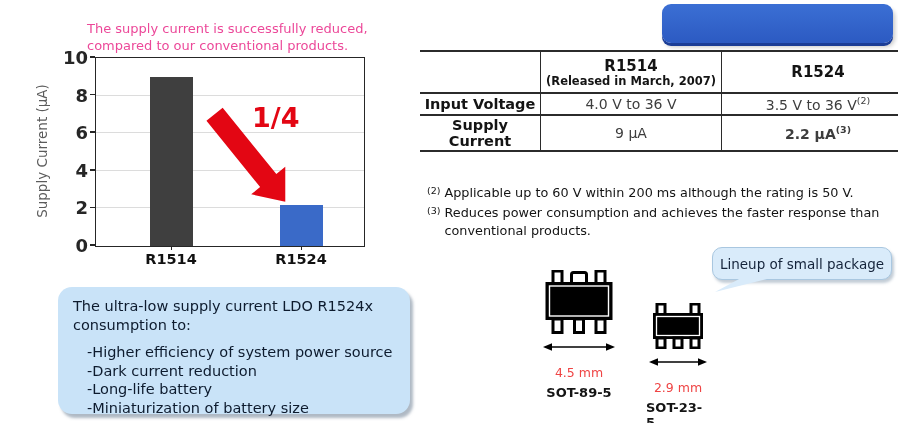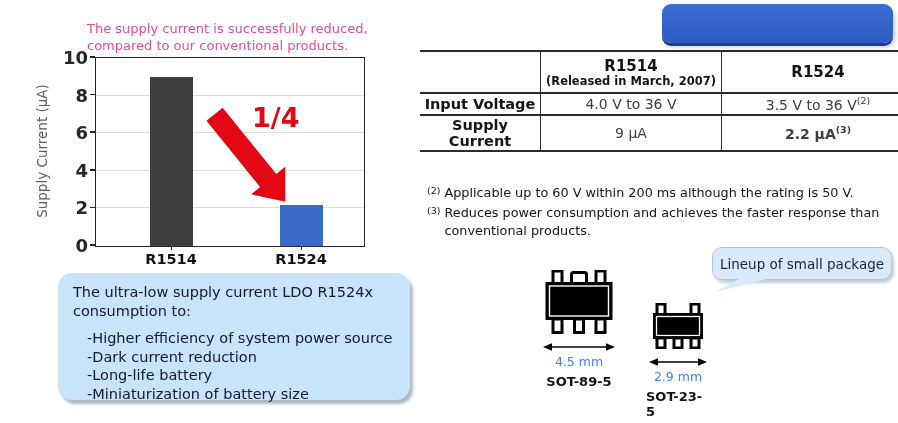--- a/index.html
+++ b/index.html
@@ -46,32 +46,32 @@
   .cell sup{font-size:9.5px;}
   .redval{color:#d0021b;font-weight:bold;}
 
   
   .fnotes{position:absolute;left:427px;top:184px;width:458px;font-size:12.8px;color:#141414;}
   .fn{display:flex;margin-bottom:3px;line-height:1.35;}
   .fn .sup{font-size:9.5px;margin-right:4px;transform:translateY(1px);white-space:nowrap;}
   .fn .txt{flex:1;}
 
   
-  .benefits{position:absolute;left:58px;top:273px;width:352px;height:127px;box-sizing:border-box;
+  .benefits{position:absolute;left:58px;top:287px;width:352px;height:127px;box-sizing:border-box;
             background:#c9e3f8;border-radius:14px;padding:10px 15px;font-size:14.5px;line-height:1.3;
             color:#0d1b2e;box-shadow:3px 4px 3px rgba(110,128,148,.55);}
   .benefit-list{margin-top:8px;margin-left:14px;}
 
   
   .pkg{position:absolute;display:flex;flex-direction:column;align-items:center;}
   .pkg1{left:538px;top:270px;width:82px;}
   .pkg2{left:646px;top:285px;width:64px;}
   .pkg2 .pkg-svg{margin-top:18px;}
   .dim-arrow{margin-top:8px;}
-  .dim{font-size:12.5px;color:#3b82f6;margin-top:2px;}
+  .dim{font-size:12.5px;color:#ef4444;margin-top:13px;}
   .pkg-name{font-size:13px;font-weight:bold;color:#141414;margin-top:5px;}
 
   
   .callout{position:absolute;left:712px;top:247px;width:178px;height:31px;background:#d9ebfa;
            border:1px solid #a9c7e0;border-radius:10px;display:flex;align-items:center;justify-content:center;
            font-size:13.5px;color:#14233a;box-shadow:2px 3px 3px rgba(120,142,165,.45);}
   .callout-tail{position:absolute;left:2px;bottom:-13px;}
 </style>
 </head>
 <body>

